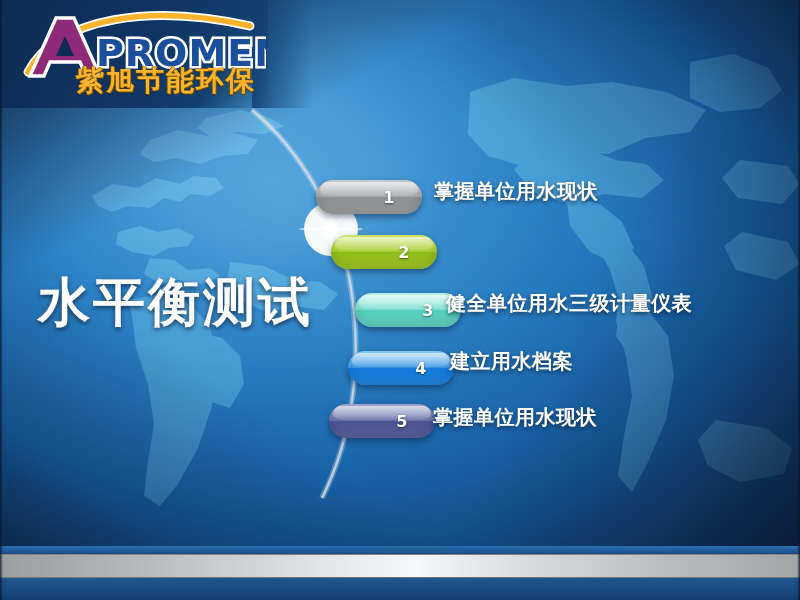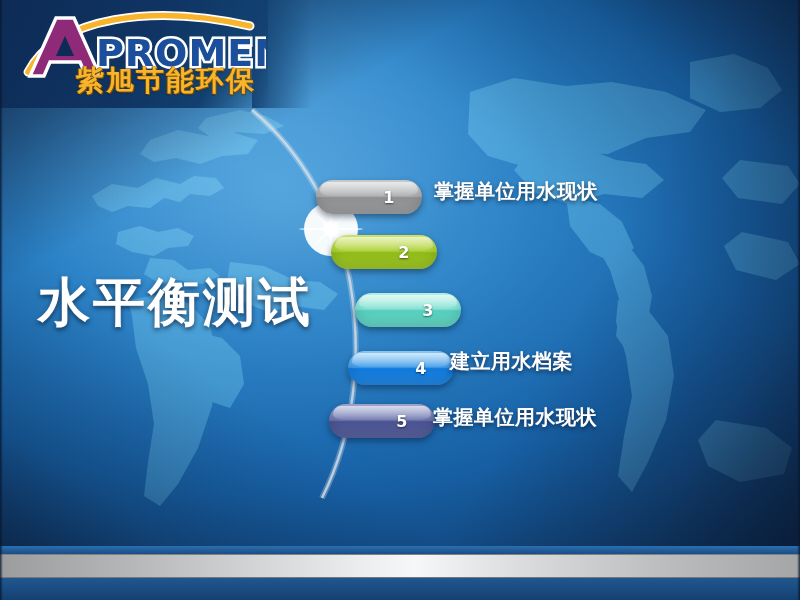--- a/index.html
+++ b/index.html
@@ -235,20 +235,21 @@
   </div>
   <div class="item-label" style="left:434px;top:178px;">掌握单位用水现状</div>
 
   <div class="pill pill-2" style="left:331px;top:235px;width:106px;">
     <span class="num">2</span>
   </div>
 
   <div class="pill pill-3" style="left:355px;top:293px;width:106px;">
     <span class="num">3</span>
   </div>
+  <div class="item-label" style="left:446px;top:290px;">健全单位用水三级计量仪表</div>
 
   <div class="pill pill-4" style="left:348px;top:351px;width:106px;">
     <span class="num">4</span>
   </div>
   <div class="item-label" style="left:450px;top:348px;text-align:center;">建立用水档案</div>
 
   <div class="pill pill-5" style="left:329px;top:404px;width:106px;">
     <span class="num">5</span>
   </div>
   <div class="item-label" style="left:433px;top:404px;">掌握单位用水现状</div>

